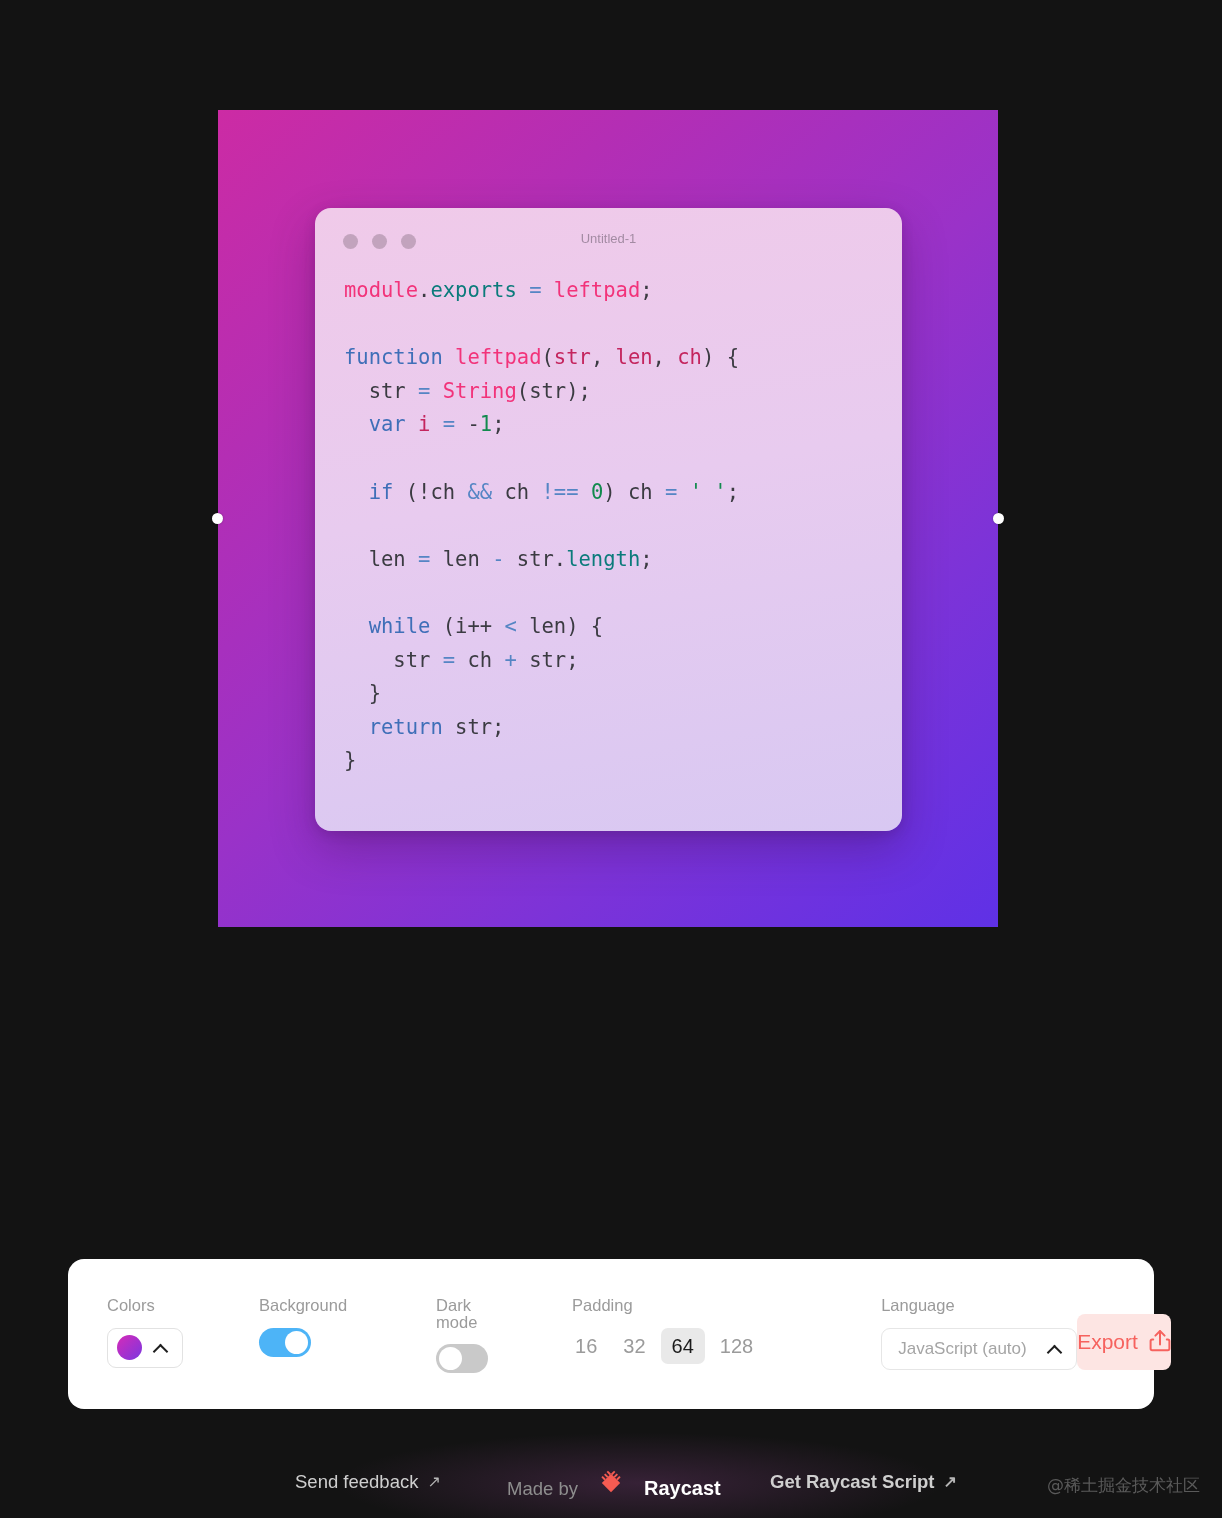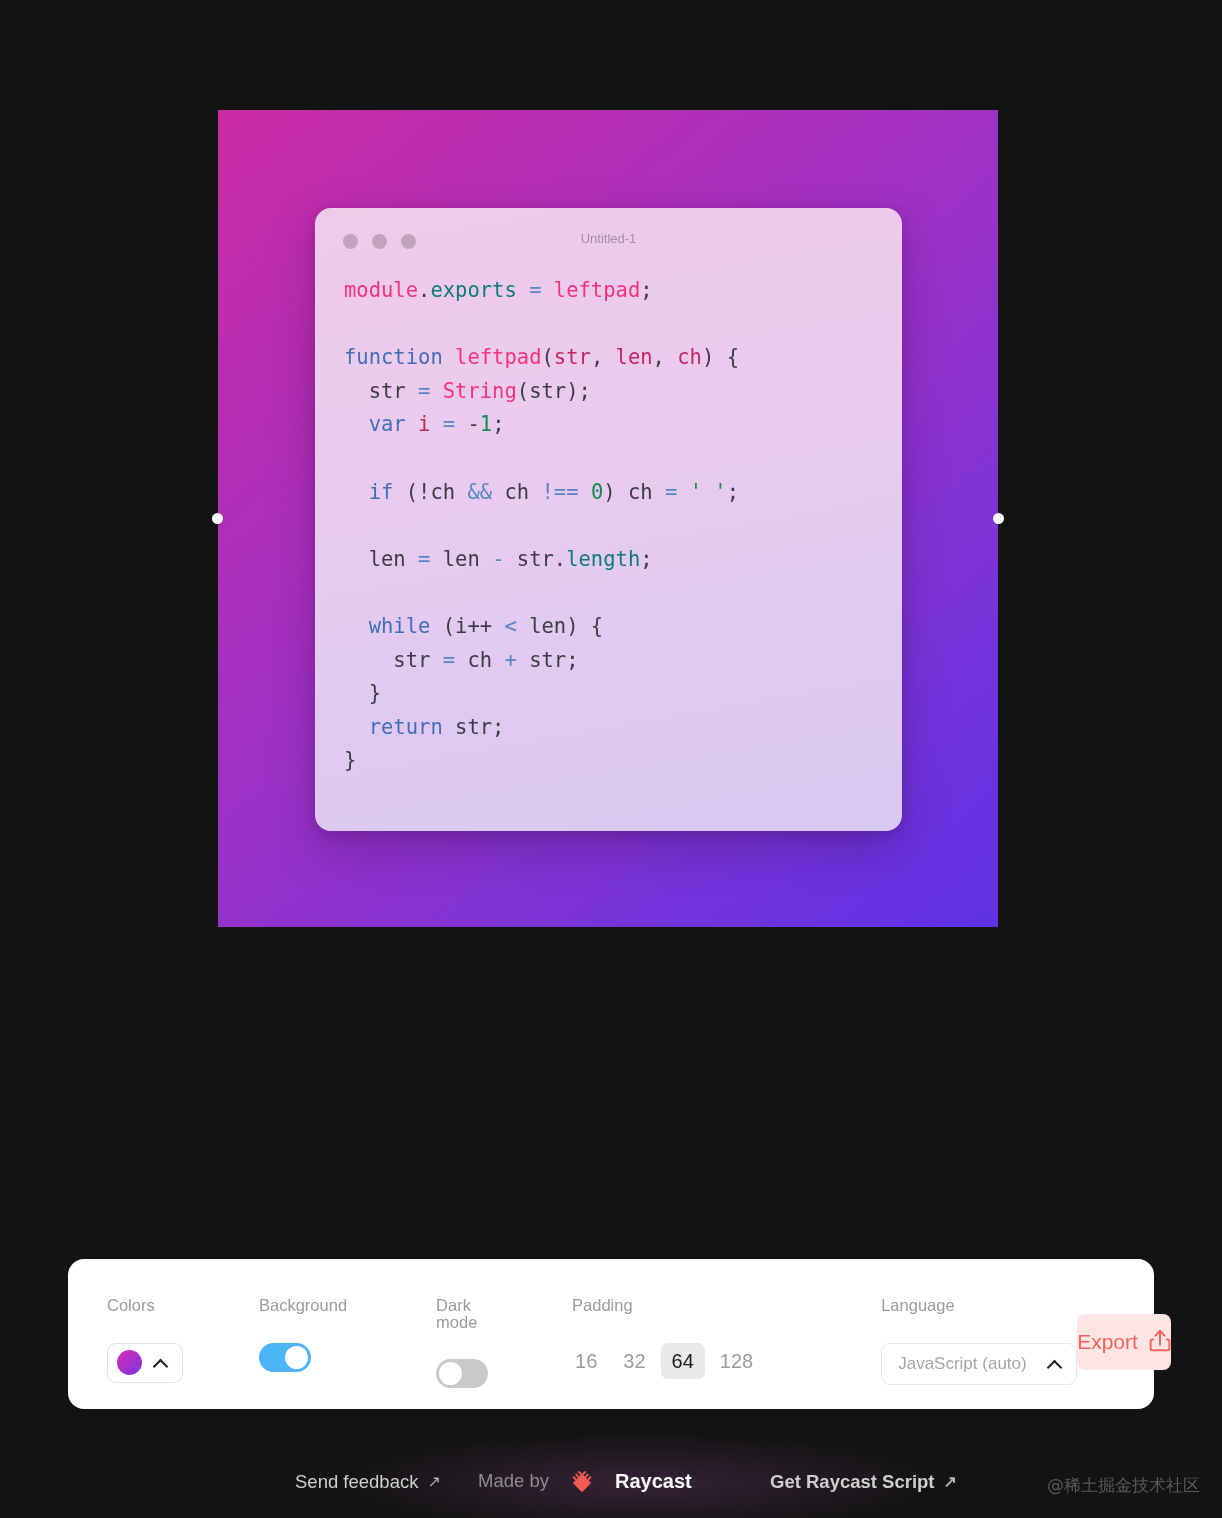--- a/index.html
+++ b/index.html
@@ -123,21 +123,21 @@
     background: #ffffff;
     border-radius: 16px;
     display: flex;
     align-items: flex-start;
     padding: 38px 0 0 0;
   }
 
   .ctl-group {
     display: flex;
     flex-direction: column;
-    gap: 29px;
+    gap: 14px;
   }
   .ctl-label {
     font-size: 16.5px;
     color: #9b9b9b;
     font-family: "Liberation Sans", sans-serif;
     line-height: 1;
   }
 
   #group-colors     { margin-left: 39px; }
   #group-background { margin-left: 76px; }
@@ -275,23 +275,23 @@
     font-size: 18.5px;
     color: #cfcfcf;
     display: flex;
     align-items: center;
     gap: 9px;
     font-family: "Liberation Sans", sans-serif;
   }
   #link-feedback { left: 295px; top: 23px; }
   #made-by-block {
     position: absolute;
-    left: 478px; top: 22px;
-    display: flex;
-    align-items: flex-start;
+    left: 507px; top: 22px;
+    display: flex;
+    align-items: flex-end;
     gap: 20px;
   }
   #made-by-text {
     font-size: 18.5px;
     color: #8e8e8e;
     font-family: "Liberation Sans", sans-serif;
   }
   #raycast-wordmark {
     font-size: 20px;
     font-weight: bold;

